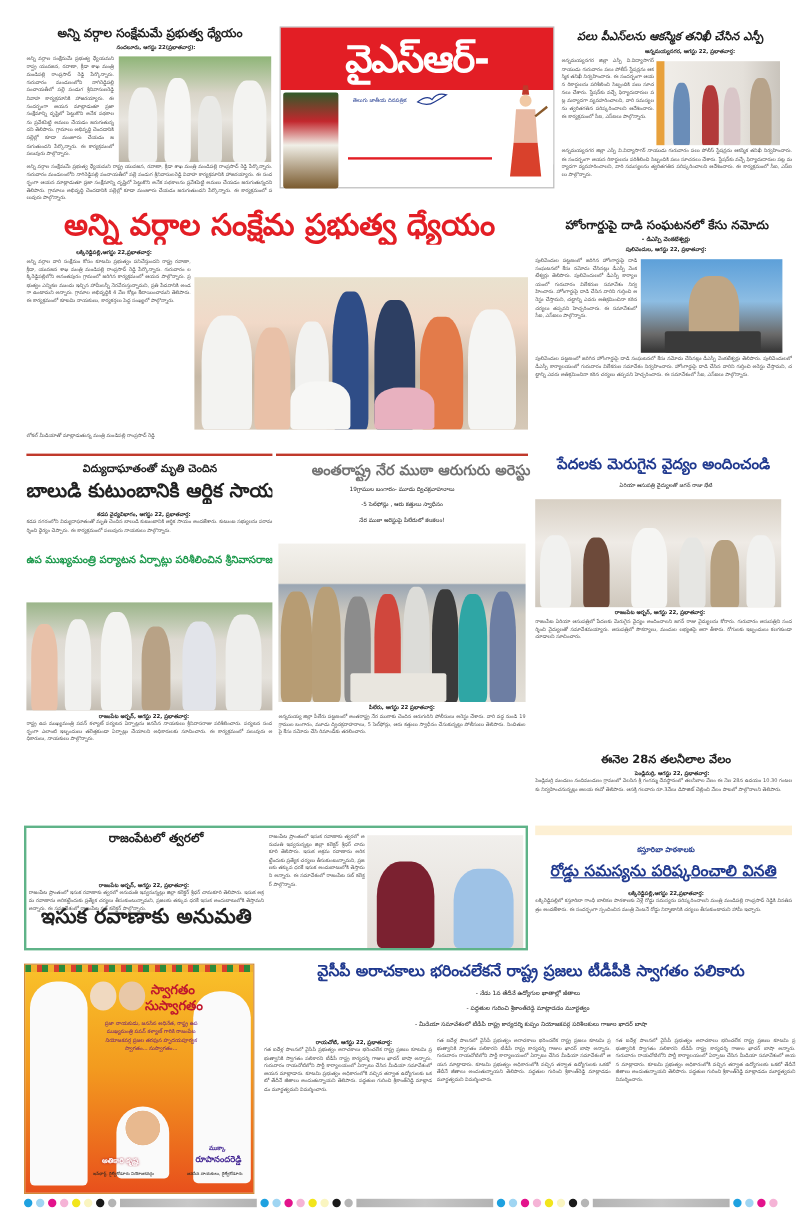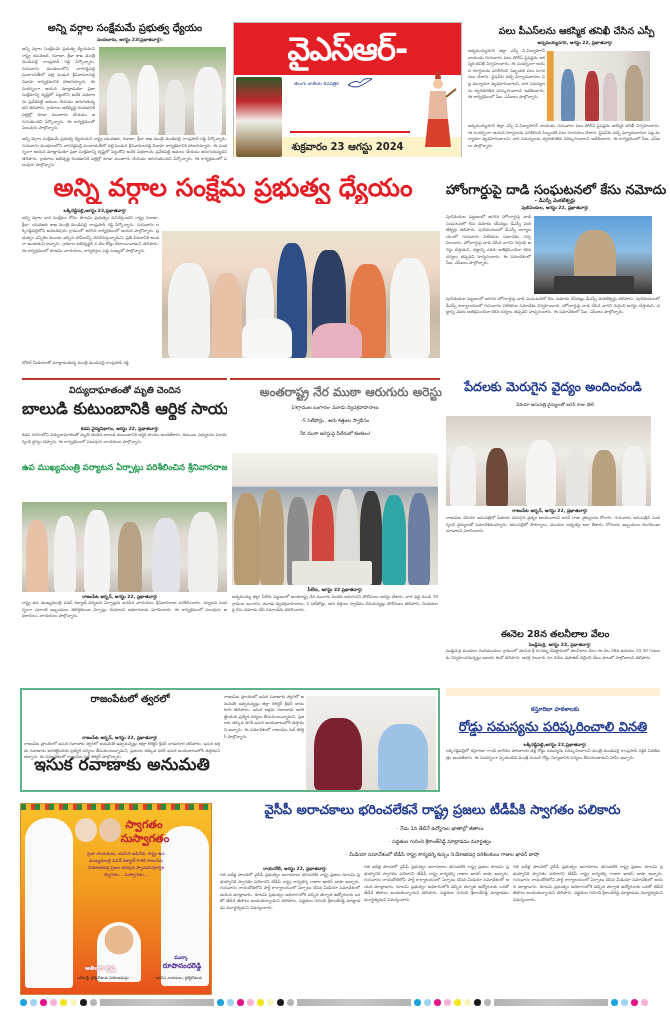--- a/index.html
+++ b/index.html
@@ -51,25 +51,24 @@
     <div class="abs" style="left:184px;top:-6px;width:40px;height:88px;">
       <svg width="40" height="88" viewBox="0 0 40 88">
         <path d="M18 2 L22 2 L23 10 L17 10Z" fill="#c0392b"></path>
         <circle cx="20" cy="15" r="5" fill="#f1c9a5"></circle>
         <path d="M12 22 L28 22 L30 50 L10 50Z" fill="#e8b9a2"></path>
         <path d="M10 50 L30 50 L33 78 L7 78Z" fill="#d9412c"></path>
         <path d="M28 28 L38 20" stroke="#8a5a2b" stroke-width="2"></path>
       </svg>
     </div>
   </div>
-  <div class="mast-date" style="margin:0 0 0 0;height:20px;">శుక్రవారం 23 ఆగస్టు 2024</div>
 </header>
 
 <section>
-  <div class="abs headline" style="left:484px;top:25px;width:185px;font-size:9.5px;color:#222;">పలు పీఎస్‌లను ఆకస్మిక తనిఖీ చేసిన ఎస్పీ</div>
+  <div class="abs headline" style="left:466px;top:25px;width:185px;font-size:9.5px;color:#222;font-style:italic;">పలు పీఎస్‌లను ఆకస్మిక తనిఖీ చేసిన ఎస్పీ</div>
   <div class="abs dateline" style="left:510px;top:40px;width:130px;font-size:4.5px;">అన్నమయ్యనగర, ఆగస్టు 22, ప్రభాతవార్త:</div>
   <div class="abs body-text" style="left:468px;top:48px;width:77px;height:73px;">అన్నమయ్యనగర జిల్లా ఎస్పీ వి.విద్యాసాగర్ నాయుడు గురువారం పలు పోలీస్ స్టేషన్లను ఆకస్మిక తనిఖీ నిర్వహించారు. ఈ సందర్భంగా ఆయన రికార్డులను పరిశీలించి సిబ్బందికి పలు సూచనలు చేశారు. స్టేషన్‌కు వచ్చే ఫిర్యాదుదారుల పట్ల మర్యాదగా వ్యవహరించాలని, వారి సమస్యలను త్వరితగతిన పరిష్కరించాలని ఆదేశించారు. ఈ కార్యక్రమంలో సీఐ, ఎస్ఐలు పాల్గొన్నారు.</div>
   <div class="photo" style="left:547px;top:51px;width:103px;height:70px;background:linear-gradient(90deg,#e8a13c 0%,#e8a13c 6%,#f0ede8 7%,#e4e0da 70%,#c9c4bc 100%);">
     <div class="fig" style="left:14px;width:14px;height:52px;background:#6a8db8;"></div>
     <div class="fig" style="left:38px;width:14px;height:50px;background:#b23a3a;"></div>
     <div class="fig" style="left:56px;width:14px;height:48px;background:#d9c6c8;"></div>
     <div class="fig" style="left:78px;width:18px;height:56px;background:#b7a38a;"></div>
   </div>
   <div class="abs body-text" style="left:468px;top:123px;width:192px;height:45px;">అన్నమయ్యనగర జిల్లా ఎస్పీ వి.విద్యాసాగర్ నాయుడు గురువారం పలు పోలీస్ స్టేషన్లను ఆకస్మిక తనిఖీ నిర్వహించారు. ఈ సందర్భంగా ఆయన రికార్డులను పరిశీలించి సిబ్బందికి పలు సూచనలు చేశారు. స్టేషన్‌కు వచ్చే ఫిర్యాదుదారుల పట్ల మర్యాదగా వ్యవహరించాలని, వారి సమస్యలను త్వరితగతిన పరిష్కరించాలని ఆదేశించారు. ఈ కార్యక్రమంలో సీఐ, ఎస్ఐలు పాల్గొన్నారు.</div>
 </section>
@@ -86,21 +85,21 @@
     <div class="fig" style="left:150px;width:34px;height:108px;background:#2d3f63;"></div>
     <div class="fig" style="left:188px;width:36px;height:94px;background:#e37b4a;"></div>
     <div class="fig" style="left:228px;width:40px;height:100px;background:#f5f5f3;"></div>
     <div class="fig" style="left:80px;width:50px;height:40px;background:#f7f7f5;"></div>
     <div class="fig" style="left:150px;width:50px;height:35px;background:#e8b1bf;"></div>
   </div>
   <div class="abs body-text" style="left:22px;top:360px;width:418px;height:14px;">లోకల్ మీడియాతో మాట్లాడుతున్న మంత్రి మండిపల్లి రాంప్రసాద్ రెడ్డి</div>
 </section>
 
 <section>
-  <div class="abs headline" style="left:446px;top:182px;width:220px;font-size:13px;color:#222;">హోంగార్డుపై దాడి సంఘటనలో కేసు నమోదు</div>
+  <div class="abs headline" style="left:446px;top:182px;width:220px;font-size:10px;color:#222;">హోంగార్డుపై దాడి సంఘటనలో కేసు నమోదు</div>
   <div class="abs dateline" style="left:505px;top:197px;width:100px;font-size:5px;">- డీఎస్పీ వెంకటేశ్వర్లు</div>
   <div class="abs dateline" style="left:480px;top:205px;width:150px;font-size:4.5px;">పులివెందుల, ఆగస్టు 22, ప్రభాతవార్త:</div>
   <div class="abs body-text" style="left:446px;top:214px;width:85px;height:80px;">పులివెందుల పట్టణంలో జరిగిన హోంగార్డుపై దాడి సంఘటనలో కేసు నమోదు చేసినట్లు డీఎస్పీ వెంకటేశ్వర్లు తెలిపారు. పులివెందులలో డీఎస్పీ కార్యాలయంలో గురువారం విలేకరుల సమావేశం నిర్వహించారు. హోంగార్డుపై దాడి చేసిన వారిని గుర్తించి అరెస్టు చేస్తామని, చట్టాన్ని ఎవరు అతిక్రమించినా కఠిన చర్యలు తప్పవని హెచ్చరించారు. ఈ సమావేశంలో సీఐ, ఎస్ఐలు పాల్గొన్నారు.</div>
   <div class="photo" style="left:534px;top:216px;width:118px;height:78px;background:linear-gradient(180deg,#5da0d9 0%,#8dbde3 45%,#6a6a6a 80%,#333 100%);">
     <div class="fig" style="left:40px;width:42px;height:64px;background:#bfa685;"></div>
     <div class="fig" style="left:20px;width:80px;height:18px;background:#3a3a3a;border-radius:2px;"></div>
   </div>
   <div class="abs body-text" style="left:446px;top:296px;width:214px;height:64px;">పులివెందుల పట్టణంలో జరిగిన హోంగార్డుపై దాడి సంఘటనలో కేసు నమోదు చేసినట్లు డీఎస్పీ వెంకటేశ్వర్లు తెలిపారు. పులివెందులలో డీఎస్పీ కార్యాలయంలో గురువారం విలేకరుల సమావేశం నిర్వహించారు. హోంగార్డుపై దాడి చేసిన వారిని గుర్తించి అరెస్టు చేస్తామని, చట్టాన్ని ఎవరు అతిక్రమించినా కఠిన చర్యలు తప్పవని హెచ్చరించారు. ఈ సమావేశంలో సీఐ, ఎస్ఐలు పాల్గొన్నారు.</div>
 </section>
 

